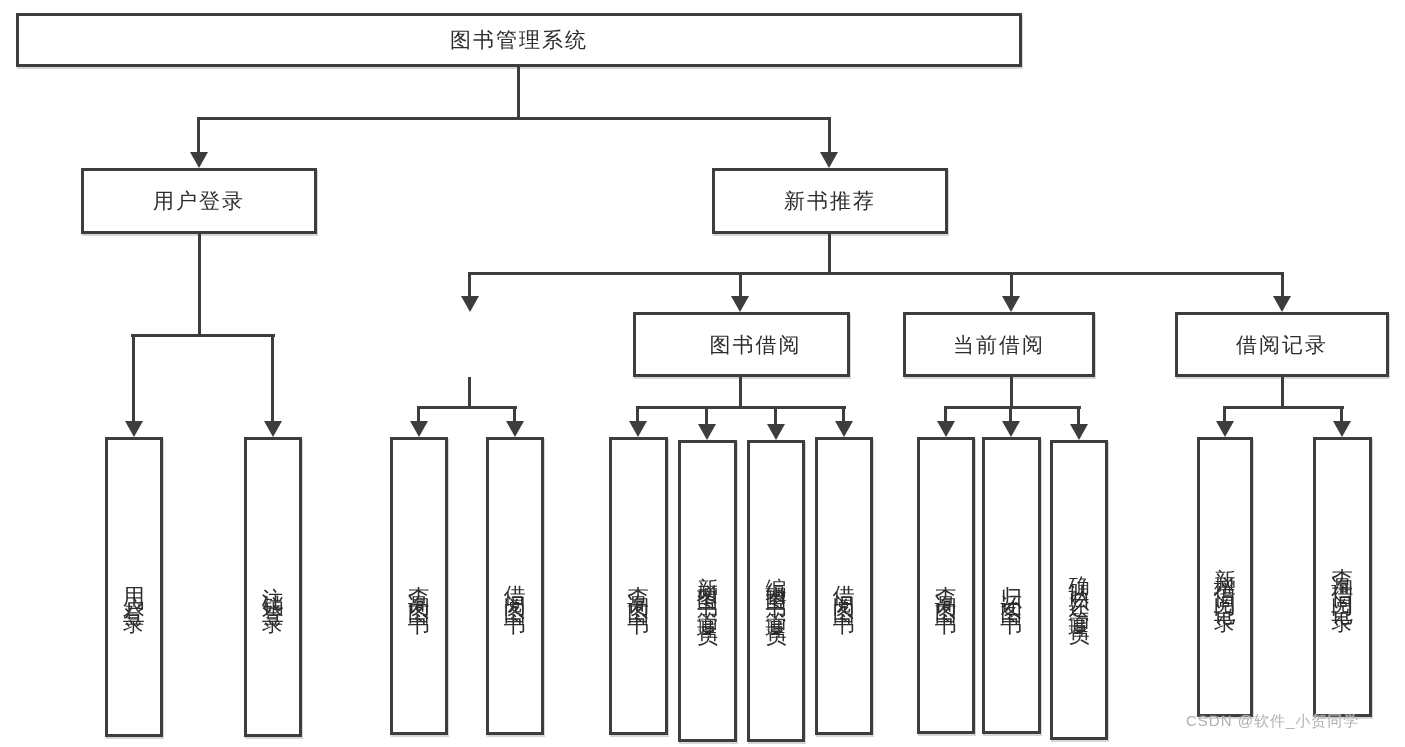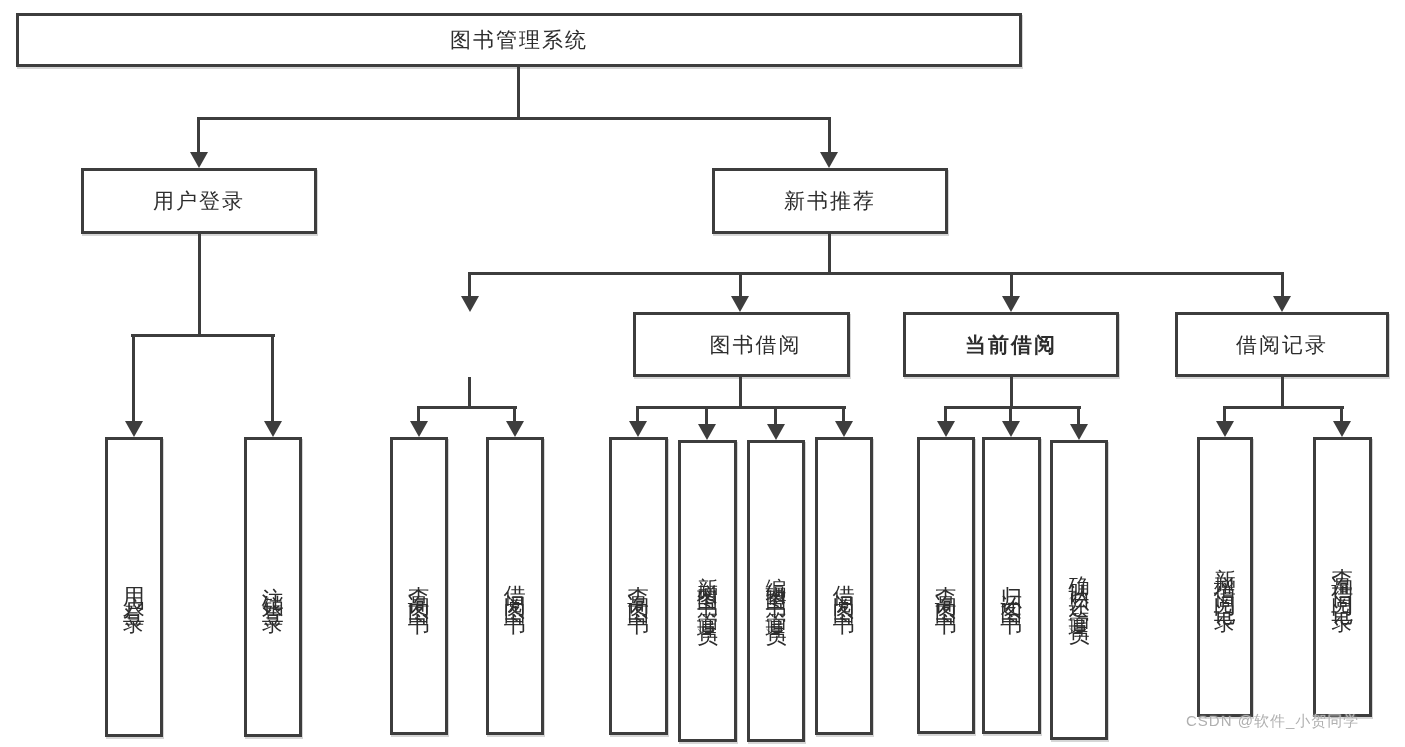--- a/index.html
+++ b/index.html
@@ -49,21 +49,21 @@
   <div class="box hbox" style="left:81px;top:168px;width:236px;height:66px;">
     <span>用户登录</span>
   </div>
   <div class="box hbox" style="left:712px;top:168px;width:236px;height:66px;">
     <span>新书推荐</span>
   </div>
 
   <div class="box hbox" style="left:633px;top:312px;width:217px;height:65px;padding-left:28px;">
     <span>图书借阅</span>
   </div>
-  <div class="box hbox" style="left:903px;top:312px;width:216px;height:65px;font-weight:bold;">
+  <div class="box hbox" style="left:903px;top:312px;width:192px;height:65px;">
     <span>当前借阅</span>
   </div>
   <div class="box hbox" style="left:1175px;top:312px;width:214px;height:65px;">
     <span>借阅记录</span>
   </div>
 
   <div class="box vbox" style="left:105px;top:437px;width:58px;height:300px;">
     <span>用户登录</span>
   </div>
   <div class="box vbox" style="left:244px;top:437px;width:58px;height:300px;">

